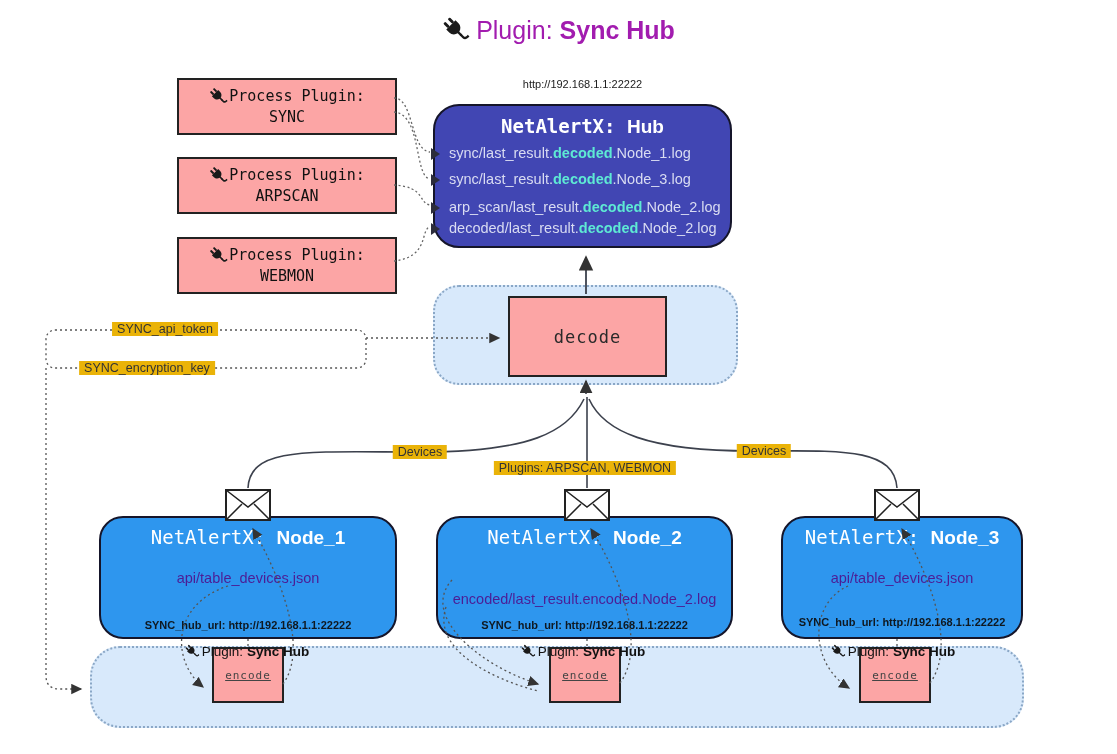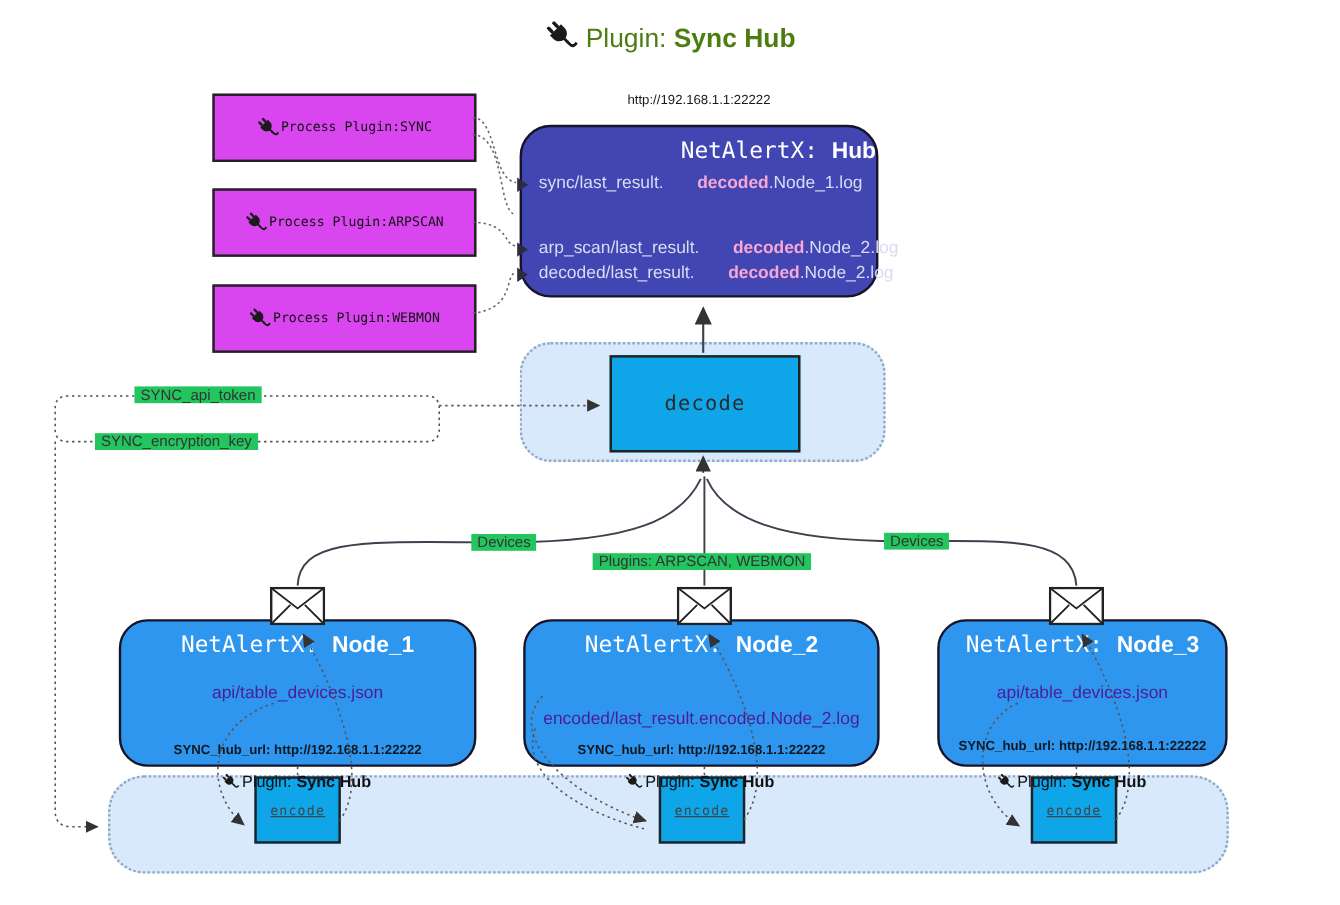--- a/index.html
+++ b/index.html
@@ -1,59 +1,59 @@
 <!DOCTYPE html>
 <html style="--hub: #4146b3; --node: #2e96ee; --band: #d8e9fb; --band_border: #8aa7c6;"><head>
 <meta charset="utf-8">
 <style>
   html,body{margin:0;padding:0;background:#fff;}
   .canvas{position:relative;width:1117px;height:754px;background:#fff;overflow:hidden;
           font-family:"Liberation Sans",sans-serif;color:#1a1a1a;}
   .mono{font-family:"DejaVu Sans Mono",monospace;}
 
-  .title{position:absolute;left:0;top:16px;width:1117px;text-align:center;font-size:22px;color:#4d7c0f;}
+  .title{position:absolute;left:0;top:16px;width:1117px;text-align:center;font-size:25px;color:#a21caf;}
   .title .plug{vertical-align:-5px;margin-right:6px;}
   .title b{font-weight:bold;}
 
-  .proc-box{position:absolute;left:177px;width:216px;height:53px;background:#d946ef;border:2px solid #222;
-            display:flex;flex-direction:row;align-items:center;justify-content:center;
-            font-family:"DejaVu Sans Mono",monospace;font-size:11px;color:#111;line-height:1.35;}
+  .proc-box{position:absolute;left:177px;width:216px;height:53px;background:#fca5a5;border:2px solid #222;
+            display:flex;flex-direction:column;align-items:center;justify-content:center;
+            font-family:"DejaVu Sans Mono",monospace;font-size:15px;color:#111;line-height:1.35;}
   .proc-line{display:flex;align-items:center;}
   .proc-line .plug{margin-right:1px;}
 
   .hub{position:absolute;left:433px;top:104px;width:295px;height:140px;background:var(--hub,#4146b3);
        border:2px solid #15152a;border-radius:26px;}
   .hub-url{position:absolute;left:433px;top:78px;width:299px;text-align:center;font-size:11px;color:#1a1a1a;}
-  .hub-title{position:absolute;top:9px;width:100%;text-align:right;color:#fff;font-size:19px;white-space:nowrap;}
+  .hub-title{position:absolute;top:9px;width:100%;text-align:center;color:#fff;font-size:19px;white-space:nowrap;font-weight:bold;}
   .hub-row{position:absolute;left:0;padding-left:14px;height:18px;color:#d9dcf2;font-size:14.5px;white-space:nowrap;}
-  .hub-row b{color:#f9a8d4;margin-left:28px;}
+  .hub-row b{color:#5eead4;}
   .tri{position:absolute;left:-4px;top:3px;width:0;height:0;border-top:6px solid transparent;
        border-bottom:6px solid transparent;border-left:9px solid #2c2c3c;}
 
   .band{position:absolute;background:var(--band,#d8e9fb);border:2px dotted var(--band_border,#8aa7c6);border-radius:26px;}
   #decode-band{left:433px;top:285px;width:301px;height:96px;}
   #bottom-band{left:90px;top:646px;width:930px;height:78px;border-radius:30px;}
 
-  .white-box{position:absolute;background:#0ea5e9;border:2px solid #222;display:flex;align-items:center;
+  .white-box{position:absolute;background:#fca5a5;border:2px solid #222;display:flex;align-items:center;
              justify-content:center;font-family:"DejaVu Sans Mono",monospace;color:#2a2a2a;text-align:center;}
   #decode-box{left:508px;top:296px;width:155px;height:77px;font-size:17px;letter-spacing:1px;}
   .encode-box{width:68px;height:52px;top:647px;font-size:11px;letter-spacing:1px;color:#444;text-decoration:underline;}
 
   .node{position:absolute;top:516px;height:119px;background:var(--node,#2e96ee);
         border:2px solid #15152a;border-radius:24px;}
   .node-title{position:absolute;top:8px;width:100%;text-align:center;color:#fff;font-size:19px;white-space:nowrap;}
   .node-row{position:absolute;width:100%;text-align:center;color:#4c1d95;font-size:14.5px;white-space:nowrap;}
   .node-url{position:absolute;width:100%;text-align:center;color:#0f1820;font-size:11px;font-weight:bold;white-space:nowrap;}
 
   .enc-label{position:absolute;top:644px;transform:translateX(-50%);display:flex;align-items:center;
              font-size:13.5px;color:#111;white-space:nowrap;z-index:6;}
   .enc-label b{margin-left:4px;}
   .enc-label .plug{margin-right:2px;}
 
-  .float-label{position:absolute;transform:translateX(-50%);background:#22c55e;padding:0 5px;
+  .float-label{position:absolute;transform:translateX(-50%);background:#eab308;padding:0 5px;
                font-size:12.5px;color:#333;white-space:nowrap;z-index:6;}
 
   #overlay{position:absolute;left:0;top:0;width:1117px;height:754px;z-index:5;pointer-events:none;}
   .plug{display:inline-block;}
 </style>
 </head>
 <body>
 
 <div class="canvas">
 
@@ -149,20 +149,21 @@
         </svg>
       <span>Process Plugin:</span>
       </span>
     <span>WEBMON</span>
   </div>
 
   <div class="hub-url">http://192.168.1.1:22222</div>
   <div class="hub">
     <div class="hub-title"><span class="mono">NetAlertX: </span><b>Hub</b></div>
     <div class="hub-row" style="top:39px"><span class="tri"></span><span>sync/last_result.</span><b>decoded</b><span>.Node_1.log</span></div>
+    <div class="hub-row" style="top:65px"><span class="tri"></span><span>sync/last_result.</span><b>decoded</b><span>.Node_3.log</span></div>
     <div class="hub-row" style="top:93px"><span class="tri"></span><span>arp_scan/last_result.</span><b>decoded</b><span>.Node_2.log</span></div>
     <div class="hub-row" style="top:114px"><span class="tri"></span><span>decoded/last_result.</span><b>decoded</b><span>.Node_2.log</span></div>
   </div>
 
   <div class="band" id="decode-band"></div>
   <div class="white-box" id="decode-box">decode</div>
 
   <div class="float-label" style="left:165px;top:322px">SYNC_api_token</div>
   <div class="float-label" style="left:147px;top:361px">SYNC_encryption_key</div>
 

